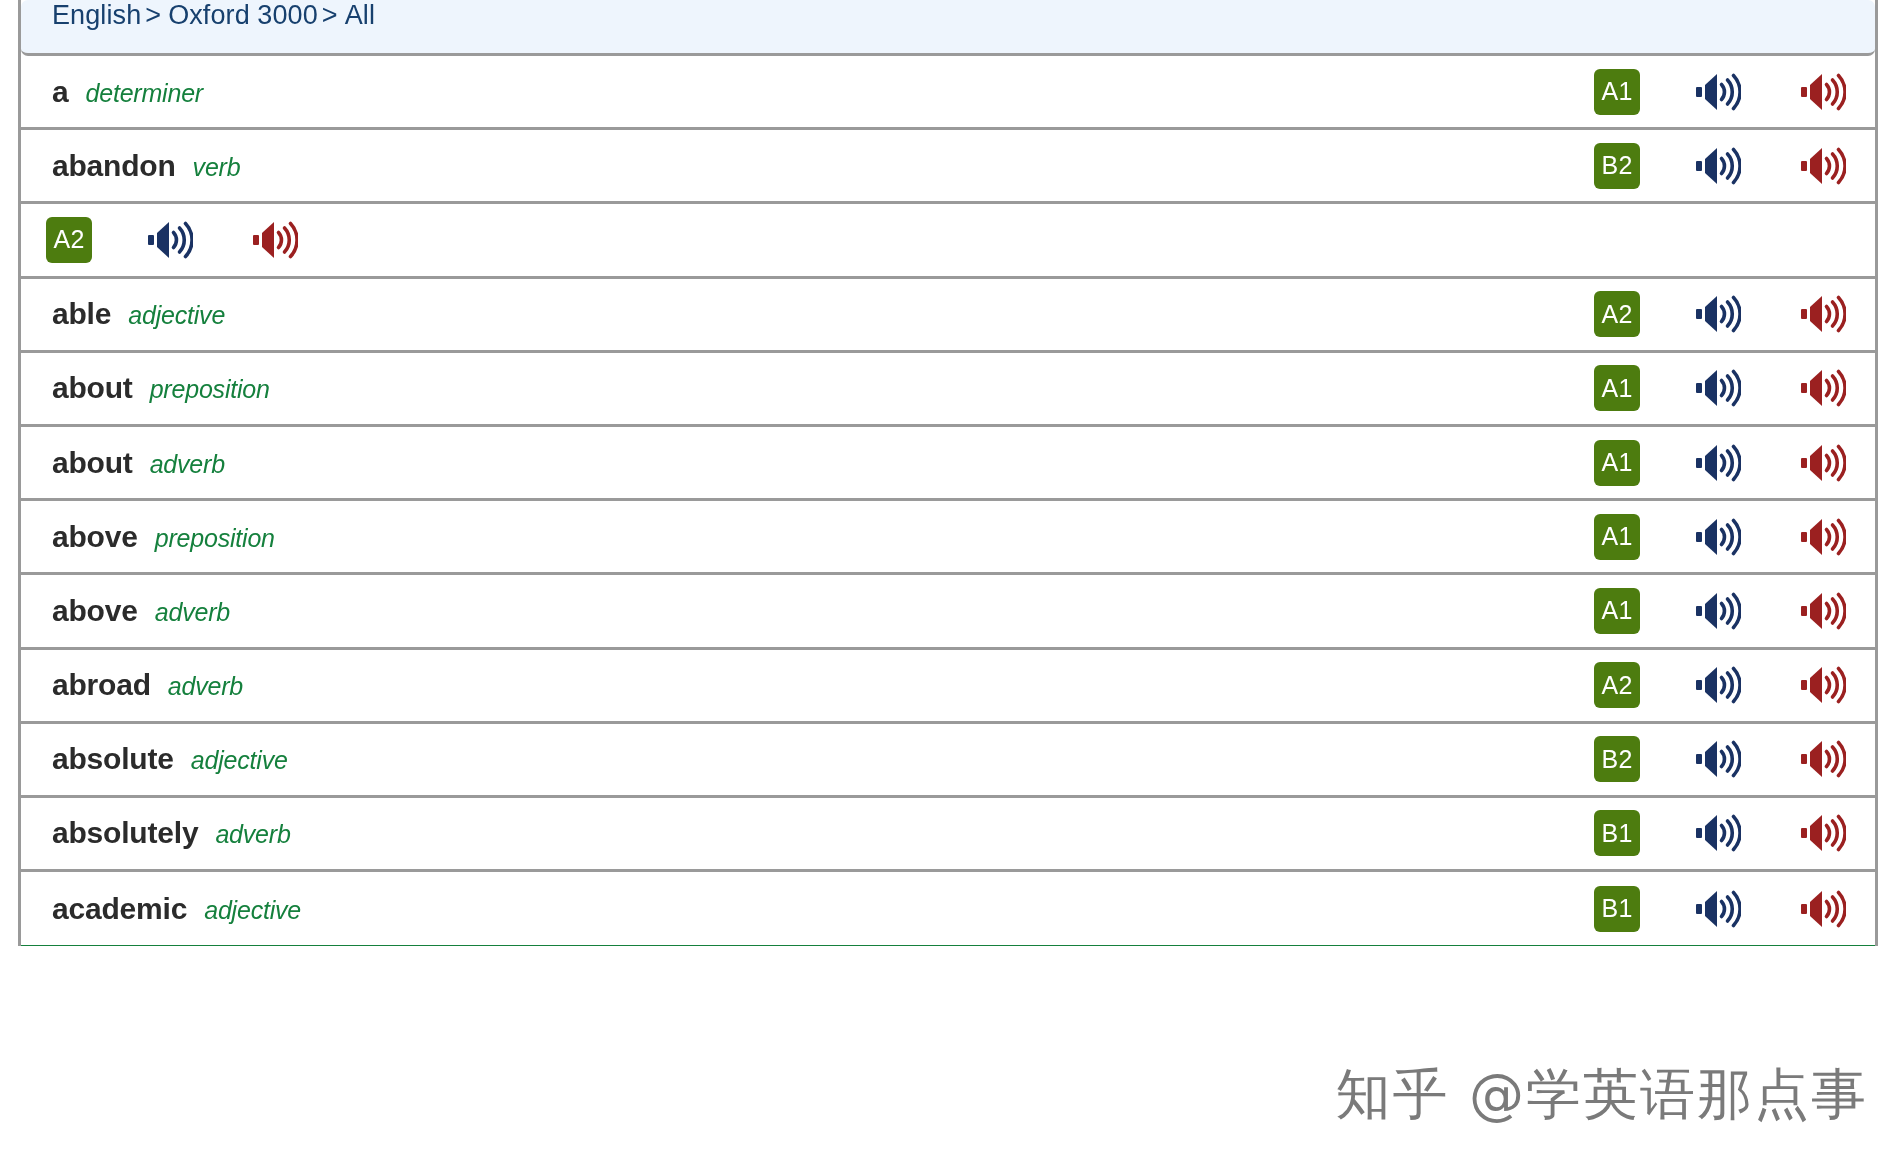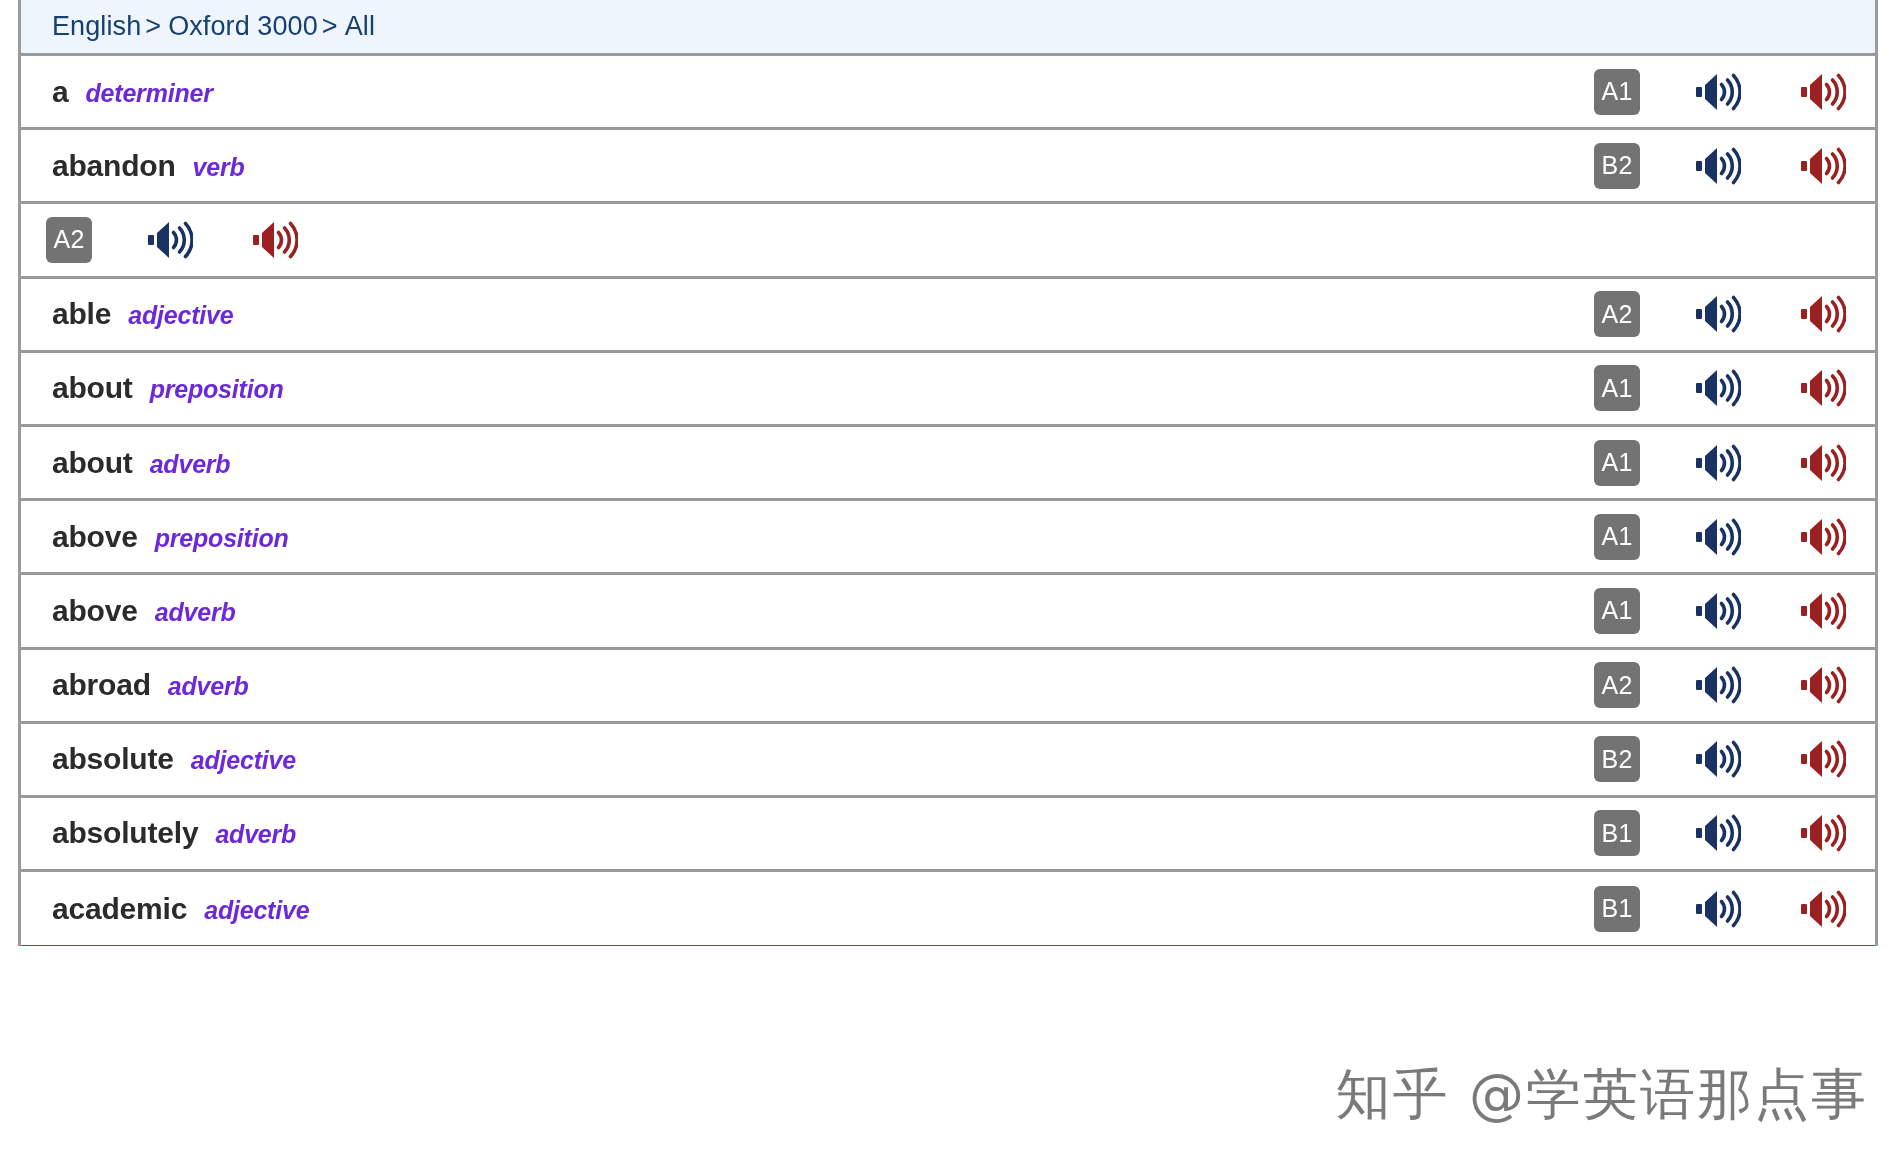--- a/index.html
+++ b/index.html
@@ -32,23 +32,24 @@
     box-sizing: border-box;
     background: #ffffff;
   }
 
   
   .breadcrumb-bar {
     background: #eef5fd;
     border-bottom: 3px solid #9a9a9a;
     height: 56px;
     display: flex;
-    align-items: center;
+    align-items: flex-start;
     padding-left: 31px;
     box-sizing: border-box;
+    border-radius: 7px;
   }
   .breadcrumb {
     font-size: 27px;
     color: #17406e;
     letter-spacing: 0.1px;
     white-space: nowrap;
     display: flex;
     align-items: baseline;
   }
   .crumb {
@@ -84,42 +85,41 @@
   }
   .word {
     font-size: 30px;
     font-weight: bold;
     color: #2b2b2b;
     letter-spacing: -0.2px;
   }
   .pos {
     font-size: 25px;
     font-style: italic;
-    color: #6d28d9;
+    color: #15803d;
     margin-left: 17px;
     letter-spacing: -0.2px;
-    font-weight: bold;
   }
 
   
   .badge-cell {
     flex: 0 0 auto;
     width: 96px;
     display: flex;
     justify-content: center;
     align-items: center;
   }
   .badge {
     display: inline-flex;
     align-items: center;
     justify-content: center;
     min-width: 46px;
     height: 46px;
     padding: 12px 4px;
-    background: #737373;
+    background: #4d7c0f;
     color: #ffffff;
     font-size: 25px;
     border-radius: 6px;
     box-sizing: border-box;
     letter-spacing: 0.3px;
   }
 
   
   .audio-cell {
     flex: 0 0 auto;

